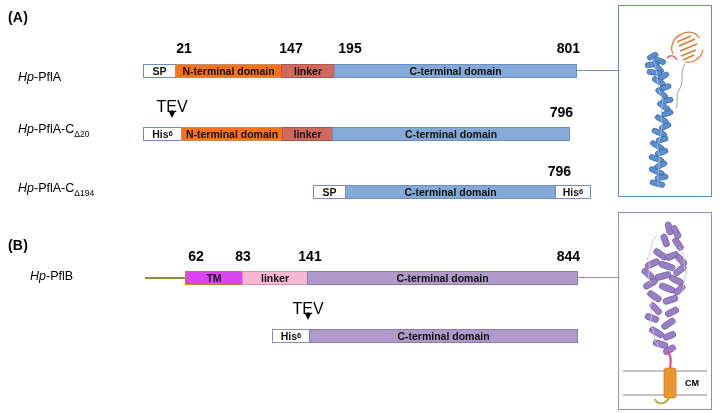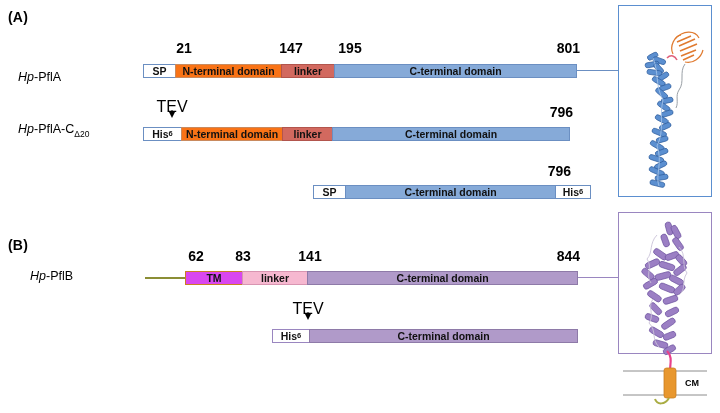--- a/index.html
+++ b/index.html
@@ -155,20 +155,23 @@
   <div class="bar" style="left:143px; top:119px; width:427px;">
     <div class="seg white" style="width:38px;">
         <span>His</span>
         <sub>6</sub>
       </div>
     <div class="seg ntd" style="width:101px;">N-terminal domain</div>
     <div class="seg linkerA" style="width:50px;">linker</div>
     <div class="seg ctdA" style="flex:1;">C-terminal domain</div>
   </div>
 
+  <div class="construct-label" style="left:18px; top:181px;">
+    <span class="ital">Hp</span><span>-PflA-C</span><sub>Δ194</sub>
+  </div>
 
   <div class="resnum right" style="left:571px; top:163px;">796</div>
 
   <div class="bar" style="left:313px; top:177px; width:278px;">
     <div class="seg white" style="width:32px;">SP</div>
     <div class="seg ctdA" style="flex:1;">C-terminal domain</div>
     <div class="seg white" style="width:36px;">
         <span>His</span>
         <sub>6</sub>
       </div>
@@ -244,21 +247,21 @@
   <div class="tev-arrow" style="left:308px; top:314px;"></div>
 
   <div class="bar" style="left:272px; top:321px; width:306px;">
     <div class="seg white" style="width:37px; border-color:#9a86c0;">
         <span>His</span>
         <sub>6</sub>
       </div>
     <div class="seg ctdB" style="flex:1;">C-terminal domain</div>
   </div>
 
-  <div class="struct-box b" style="left:618px; top:212px; width:94px; height:142px;">
+  <div class="struct-box b" style="left:618px; top:212px; width:94px; height:198px;">
     <svg width="92" height="196" viewBox="0 0 92 196">
       <g fill="#9b7fc4" stroke="#6f55a0" stroke-width="0.7">
         <rect x="44" y="12" width="13" height="6" rx="2.8" transform="rotate(75 50 15)"></rect>
         <rect x="50" y="16" width="14" height="6" rx="2.8" transform="rotate(62 57 19)"></rect>
         <rect x="40" y="24" width="13" height="6" rx="2.8" transform="rotate(70 46 27)"></rect>
         <rect x="52" y="28" width="14" height="6" rx="2.8" transform="rotate(55 59 31)"></rect>
         <rect x="34" y="38" width="15" height="6" rx="2.8" transform="rotate(35 41 41)"></rect>
         <rect x="46" y="40" width="14" height="6" rx="2.8" transform="rotate(-20 53 43)"></rect>
         <rect x="56" y="44" width="13" height="6" rx="2.8" transform="rotate(48 62 47)"></rect>
         <rect x="26" y="48" width="15" height="6" rx="2.8" transform="rotate(-25 33 51)"></rect>

